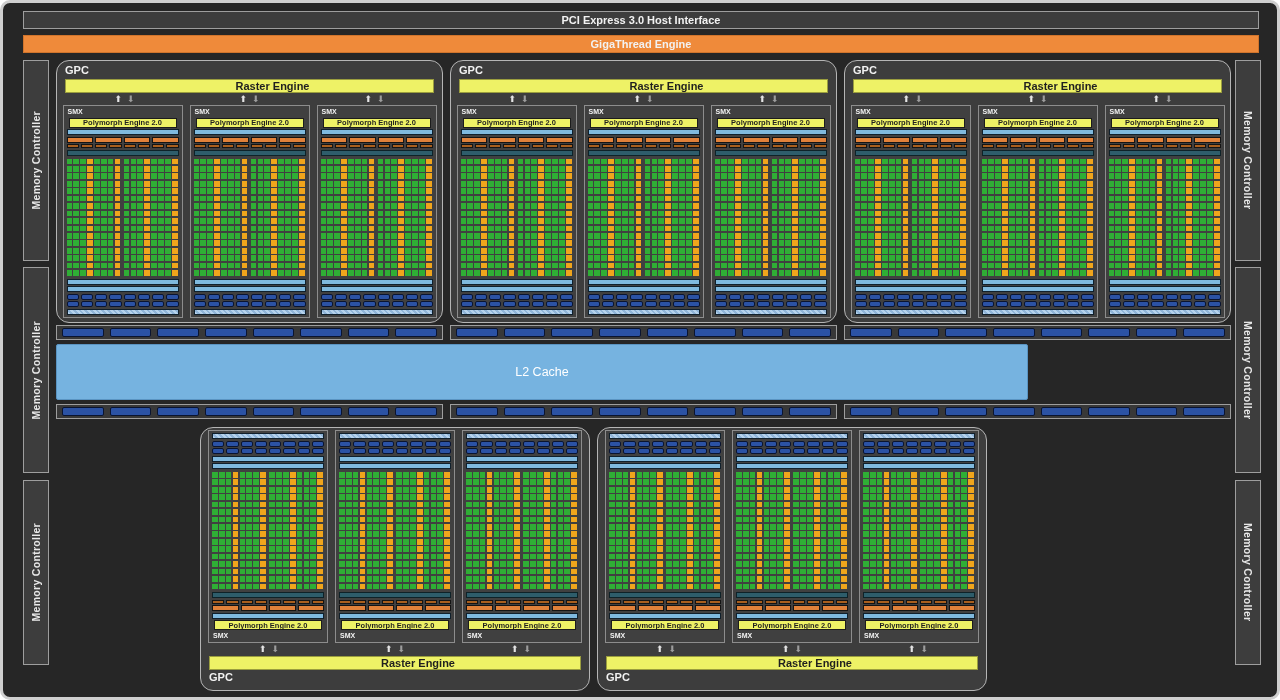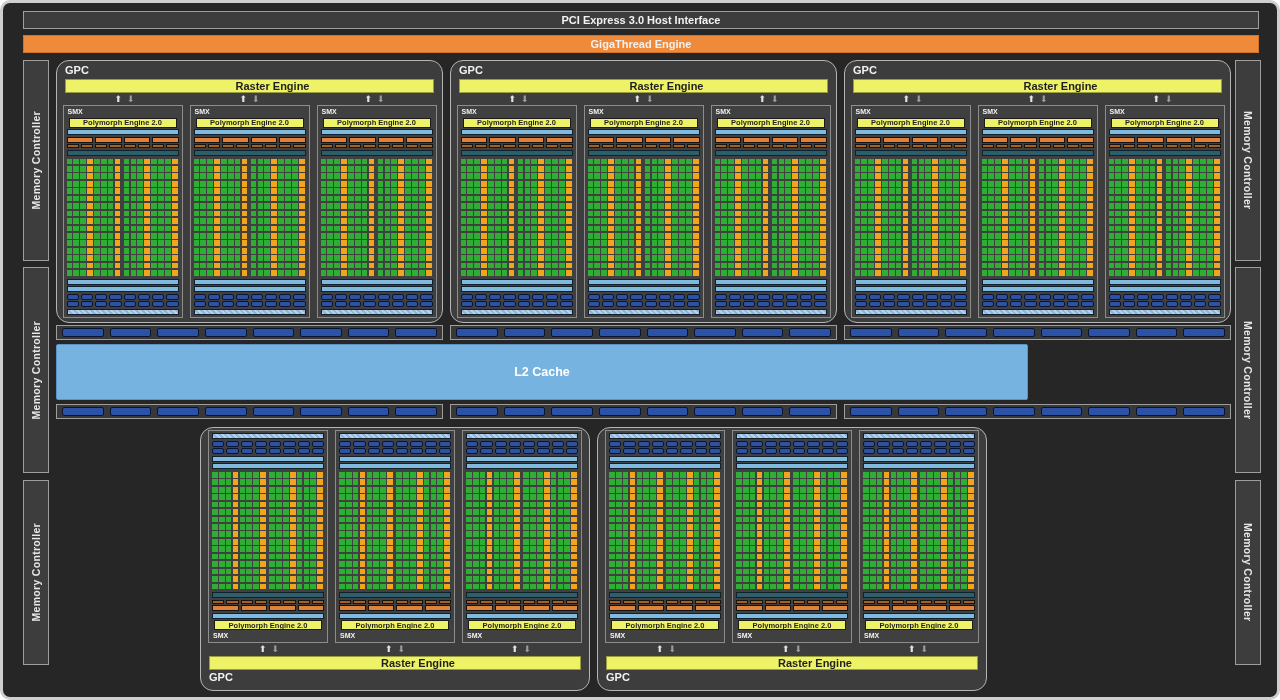--- a/index.html
+++ b/index.html
@@ -77,21 +77,21 @@
   .core.mid{margin-left:2.2px;}
 
   .l2-seg-row{position:absolute; left:53px; width:1175px; height:15px; display:flex; gap:7px;}
   .l2-seg-row.top-row{top:322px;} .l2-seg-row.bottom-row{top:401px;}
   .l2-group{flex:0 0 387px; background:#383838; border:1px solid var(--panel-border);
     padding:2px 5px; display:flex; gap:6px;}
   .l2-seg{flex:1; background:var(--dblue); border:1px solid #0a1430; border-radius:2px;}
   .l2bar{position:absolute; left:53px; top:341px; width:972px; height:56px;
     background:var(--l2blue); border:1px solid #5a94c2; border-radius:2px;
     display:flex; align-items:center; justify-content:center; font-size:12.5px;
-    font-weight:bold; color:#ffffff;}
+    font-weight:normal; color:#ffffff;}
 </style>
 </head>
 <body>
 
 <div class="diagram">
 
   <div class="bar pci">
     <span>PCI Express 3.0 Host Interface</span>
   </div>
 

